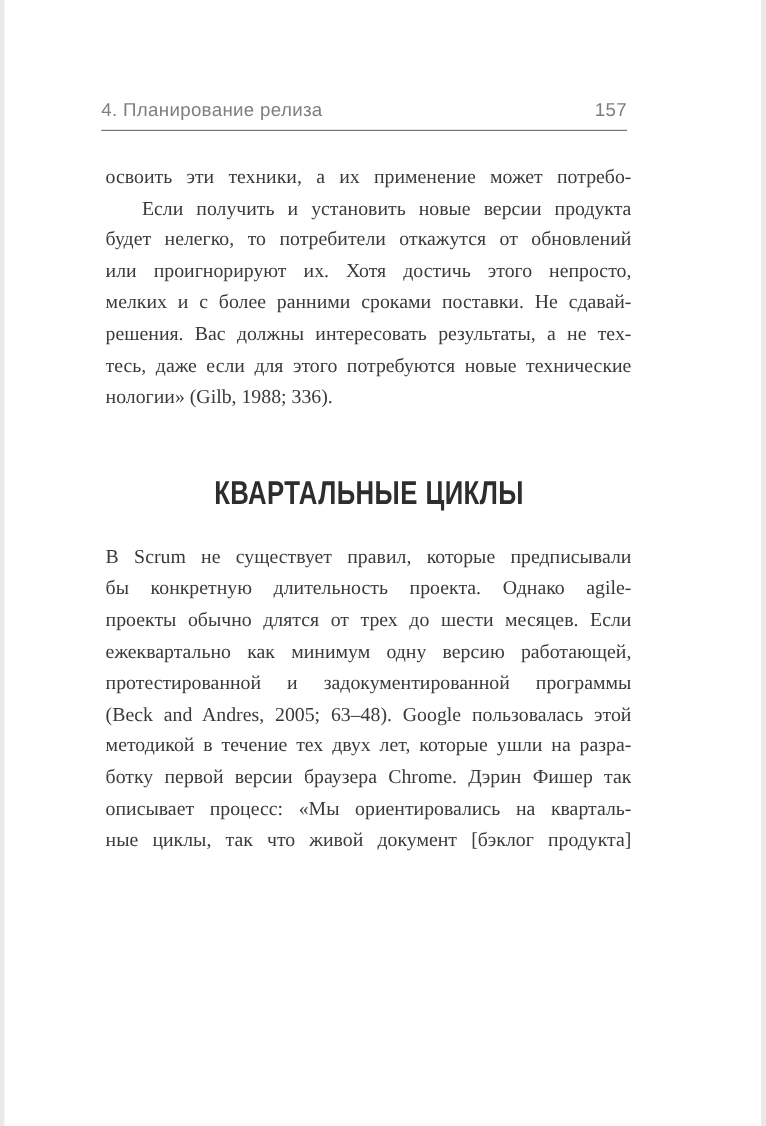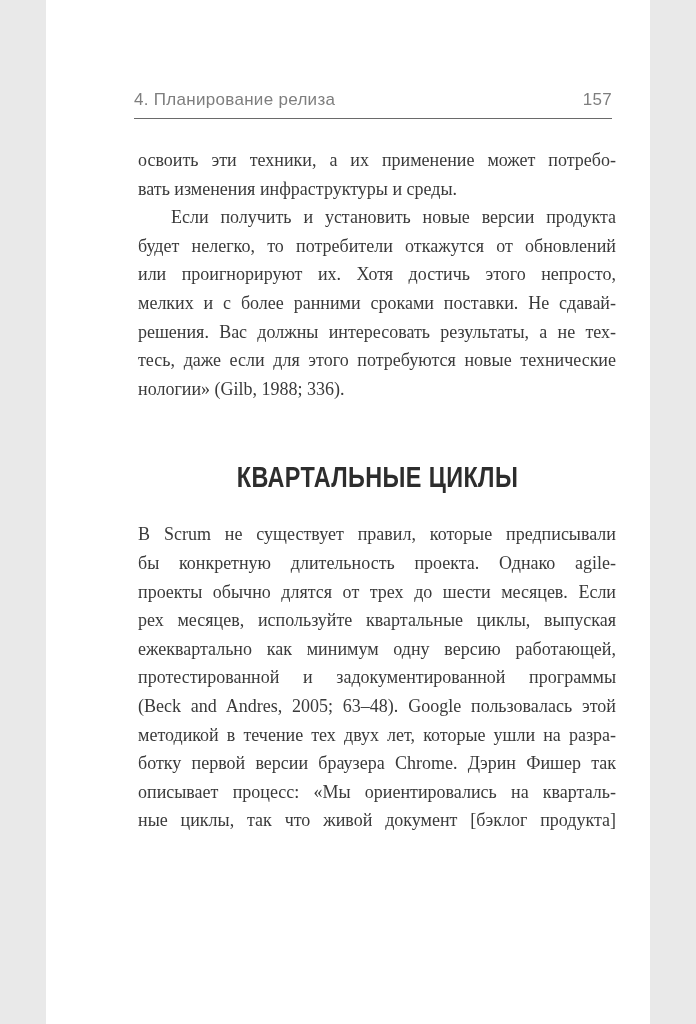--- a/index.html
+++ b/index.html
@@ -5,21 +5,21 @@
   :root{
     --header-text:#7e7e7e;
     --header-rule:#6a6a6a;
     --body-text:#3a3a3a;
     --heading-text:#2d2d2d;
     --page-bg:#ffffff;
   }
   html,body{margin:0;padding:0;background:#e9e9e9;}
   .page{
     position:relative;
-    width:604px;height:1024px;
+    width:688px;height:1024px;
     margin:0 auto;
     background:var(--page-bg);
     overflow:hidden;
     font-family:"Liberation Serif",serif;
   }
   .running-header{
     position:absolute;left:88px;top:90px;width:478px;
     display:flex;justify-content:space-between;align-items:baseline;
     font-family:"Liberation Sans",sans-serif;
     font-size:17px;line-height:20px;
@@ -71,39 +71,37 @@
   <div class="running-header">
     <span>4. Планирование релиза</span>
     <span>157</span>
   </div>
 
   <div class="header-rule"></div>
 
   <main class="page-body">
     <div class="para">
         <div class="line just">освоить эти техники, а их применение может потребо-</div>
-        <div class="line">вать изменения инфраструктуры и среды.</div>
       </div>
     <div class="para indent">
         <div class="line just">Если получить и установить новые версии продукта</div>
         <div class="line just">будет нелегко, то потребители откажутся от обновлений</div>
         <div class="line just">или проигнорируют их. Хотя достичь этого непросто,</div>
         <div class="line just">мелких и с более ранними сроками поставки. Не сдавай-</div>
         <div class="line just">решения. Вас должны интересовать результаты, а не тех-</div>
         <div class="line just">тесь, даже если для этого потребуются новые технические</div>
         <div class="line">нологии» (Gilb, 1988; 336).</div>
       </div>
     <h2 class="section-heading">
       <span class="heading-inner">КВАРТАЛЬНЫЕ ЦИКЛЫ</span>
     </h2>
     <div class="para">
         <div class="line just">В Scrum не существует правил, которые предписывали</div>
         <div class="line just">бы конкретную длительность проекта. Однако agile-</div>
         <div class="line just">проекты обычно длятся от трех до шести месяцев. Если</div>
-        <div class="line just">рех месяцев, используйте квартальные циклы, выпуская</div>
         <div class="line just">ежеквартально как минимум одну версию работающей,</div>
         <div class="line just">протестированной и задокументированной программы</div>
         <div class="line just">(Beck and Andres, 2005; 63–48). Google пользовалась этой</div>
         <div class="line just">методикой в течение тех двух лет, которые ушли на разра-</div>
         <div class="line just">ботку первой версии браузера Chrome. Дэрин Фишер так</div>
         <div class="line just">описывает процесс: «Мы ориентировались на кварталь-</div>
         <div class="line just">ные циклы, так что живой документ [бэклог продукта]</div>
       </div>
   </main>
 

